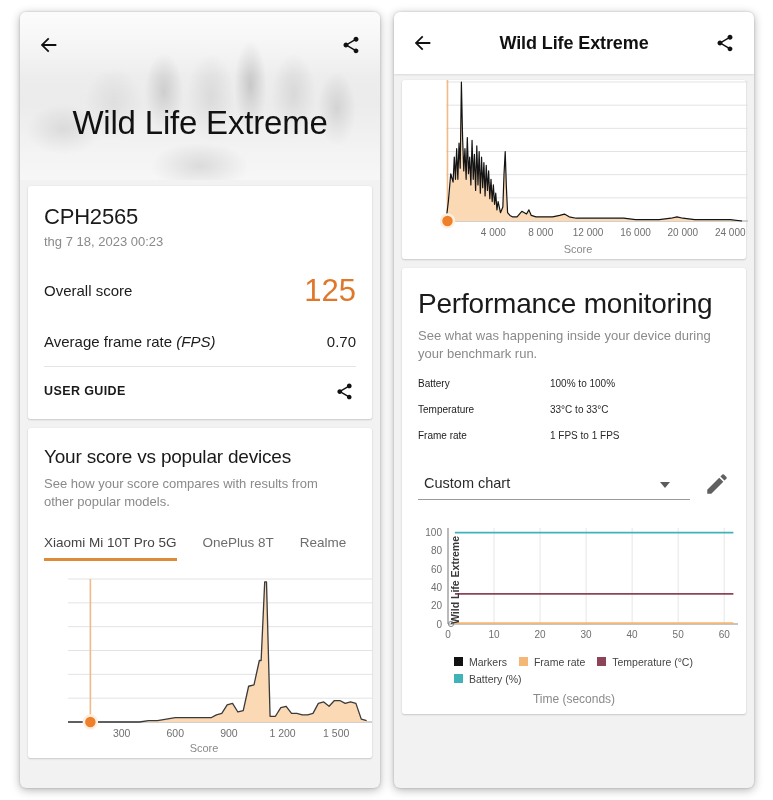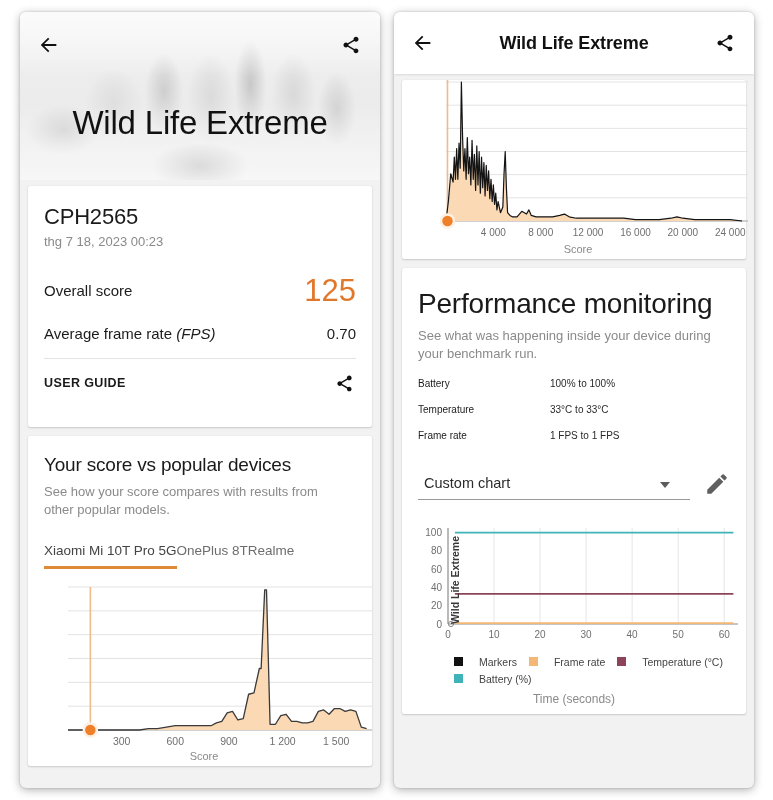--- a/index.html
+++ b/index.html
@@ -58,53 +58,53 @@
     letter-spacing: -0.2px;
   }
 
   
   .card {
     background: #ffffff;
     margin: 0 8px 9px 8px;
     border-radius: 2px;
     box-shadow: 0 1px 2px rgba(0,0,0,0.16), 0 0 1px rgba(0,0,0,0.12);
   }
-  .card-inner { padding: 18px 16px 30px 16px; }
+  .card-inner { padding: 18px 16px 14px 16px; }
 
   
   .dev-name { font-size: 22px; color: #1a1a1a; font-weight: 400; letter-spacing: -0.2px; }
   .dev-date { font-size: 13px; color: #8a8a8a; margin-top: 4px; }
   .score-row {
     display: flex; align-items: center; justify-content: space-between;
     margin-top: 26px;
   }
   .score-row .label { font-size: 15px; color: #1c1c1c; }
   .score-big { font-size: 31px; color: #e0772a; font-weight: 400; line-height: 1; }
   .fps-row {
     display: flex; align-items: baseline; justify-content: space-between;
     margin-top: 19px;
   }
   .fps-row .label { font-size: 15px; color: #1c1c1c; }
   .fps-row .label i { font-style: italic; }
-  .fps-val { font-size: 15px; color: #1c1c1c; }
+  .fps-val { font-size: 15px; color: #1c1c1c; margin-top: 8px; }
   .divider { height: 1px; background: #e4e4e4; margin: 16px 0 0 0; }
   .guide-row {
     display: flex; align-items: center; justify-content: space-between;
     padding: 12px 0 2px 0;
   }
   .guide-link {
     font-size: 12.5px; font-weight: bold; color: #1a1a1a; letter-spacing: 0.4px;
     cursor: pointer;
   }
 
   
   .card-title { font-size: 19px; color: #1a1a1a; font-weight: 400; letter-spacing: -0.2px; }
   .card-sub { font-size: 13px; color: #8a8a8a; line-height: 1.38; margin-top: 7px; max-width: 305px; }
   .tabs {
-    display: flex; align-items: flex-end; 
+    display: flex; align-items: flex-end; gap: 26px;
     margin-top: 24px; overflow: hidden; white-space: nowrap;
   }
   .tab {
     font-size: 13.5px; color: #6d6d6d; padding-bottom: 8px;
     border-bottom: 3px solid transparent; cursor: pointer; flex: none;
   }
   .tab.active { color: #444; border-bottom-color: #dd8b37; }
 
   
   .chart-box { padding: 8px 6px 4px 14px; }
@@ -149,21 +149,21 @@
     border-left: 5px solid transparent; border-right: 5px solid transparent;
     border-top: 6px solid #5c5c5c;
   }
   .pencil { width: 26px; height: 26px; flex: none; cursor: pointer; }
 
   
   .legend {
     display: flex; flex-wrap: wrap; gap: 5px 12px;
     padding: 2px 0 0 46px; margin-top: 4px;
   }
-  .legend-item { display: flex; align-items: center; gap: 16px; font-size: 10.5px; color: #444; }
+  .legend-item { display: flex; align-items: center; gap: 6px; font-size: 10.5px; color: #444; }
   .swatch { width: 9px; height: 9px; flex: none; }
 
   svg { display: block; }
   text { font-family: "Liberation Sans", sans-serif; }
 </style>
 </head>
 <body>
 
 <div class="screen">
 

